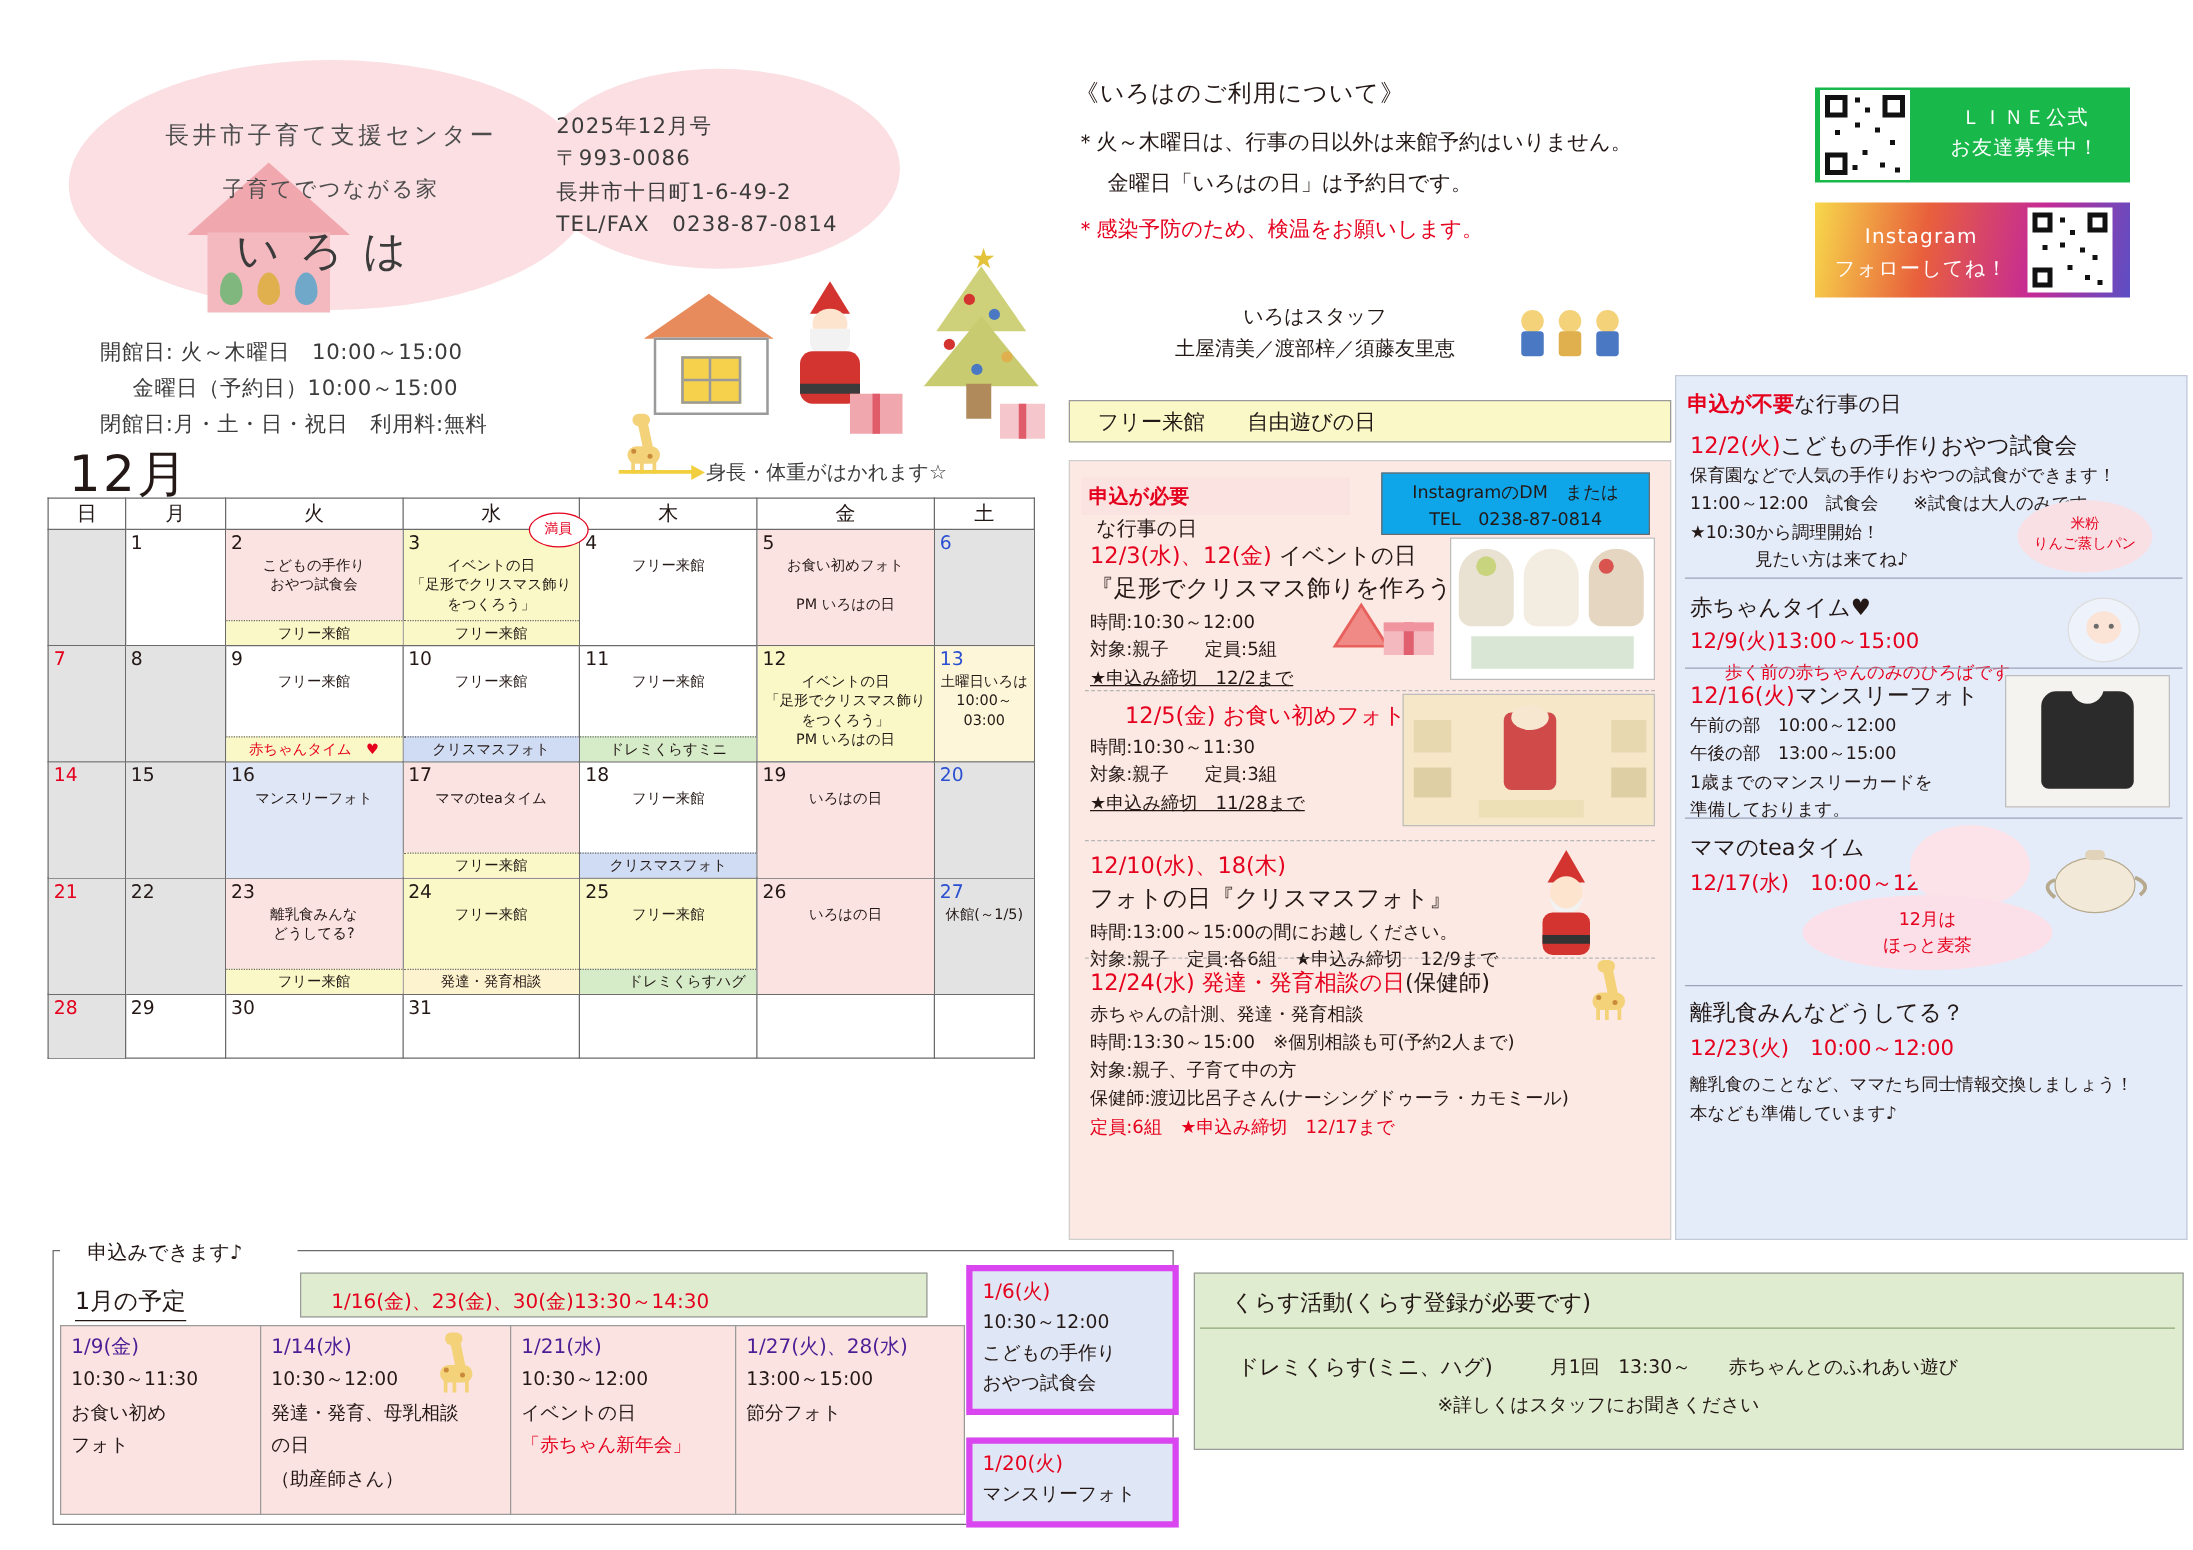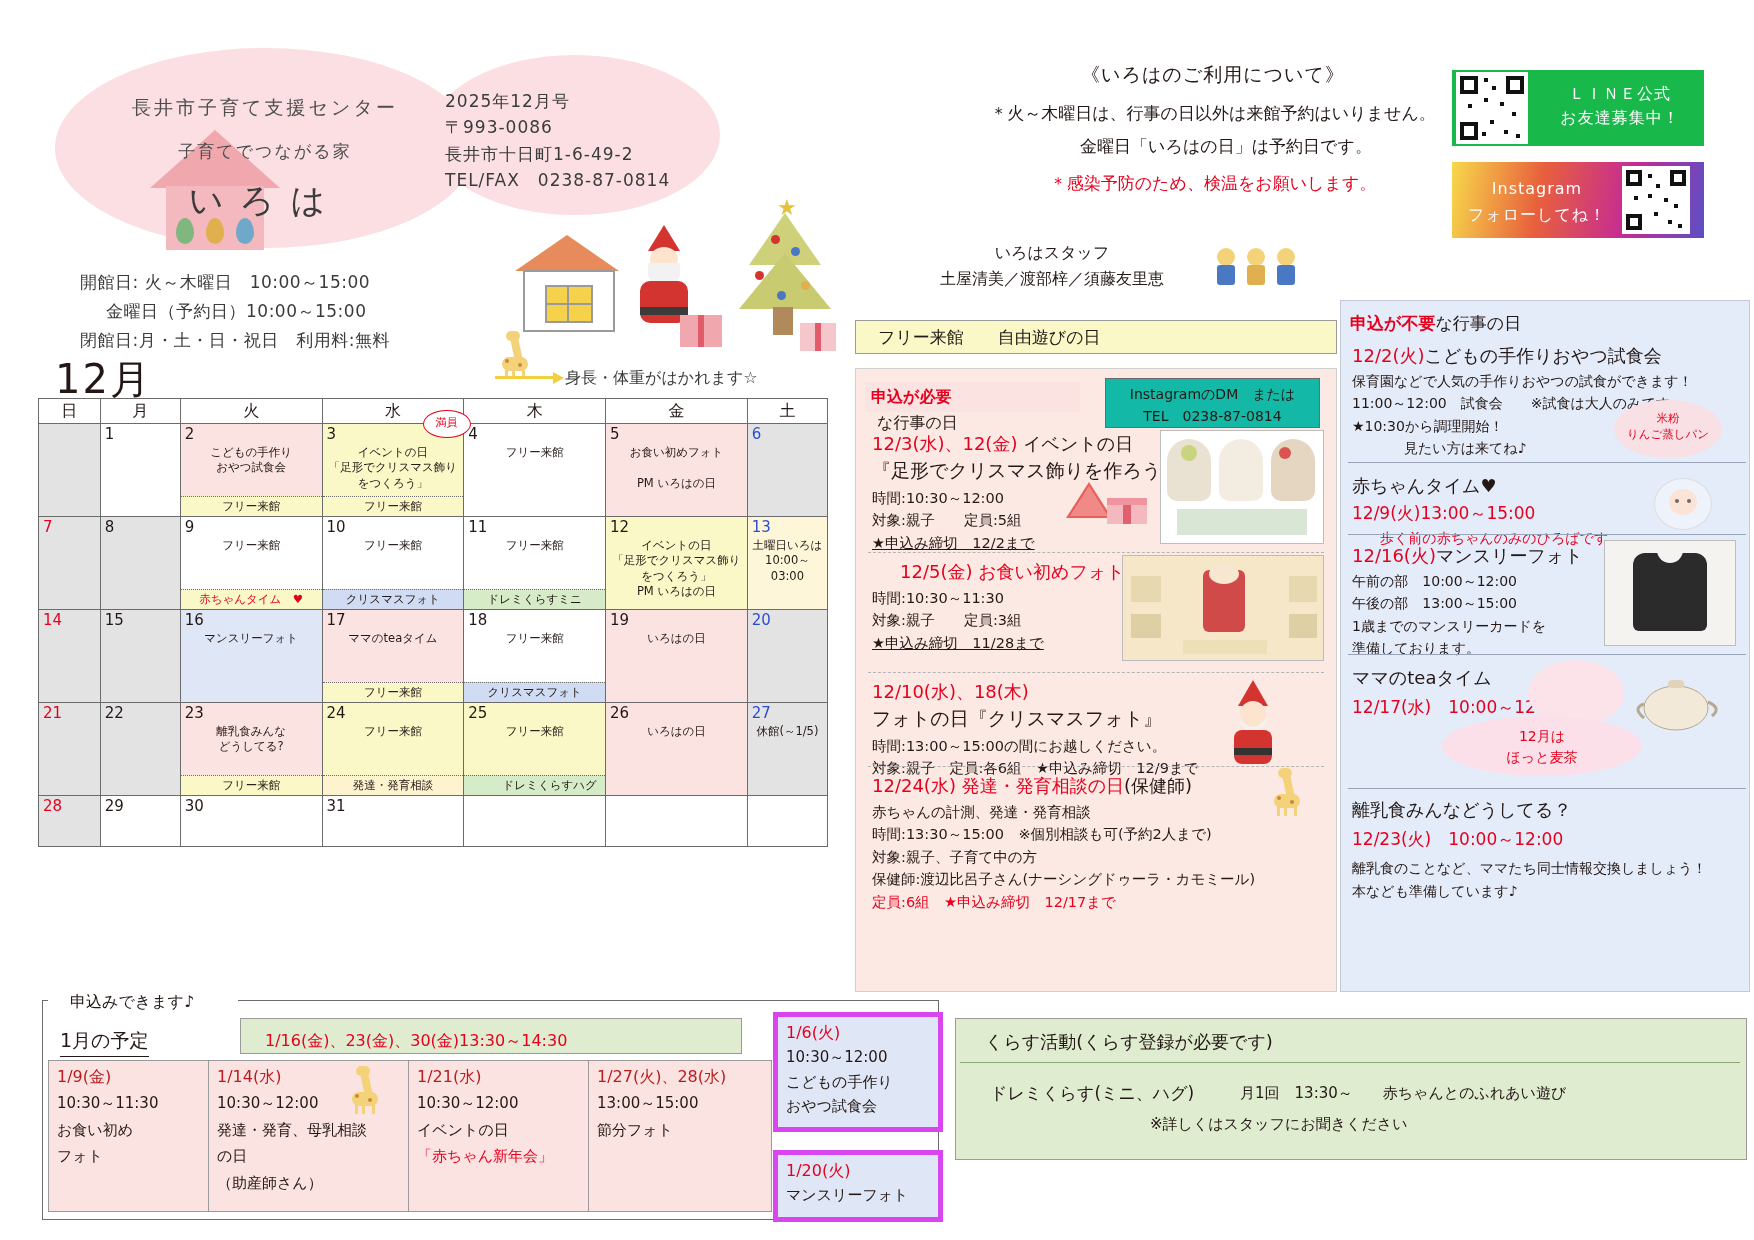--- a/index.html
+++ b/index.html
@@ -78,21 +78,21 @@
   #gift1:after{content:"";position:absolute;left:18px;top:0;width:6px;height:32px;background:#e05c6b;}
   #gift2{position:absolute;left:300px;top:128px;width:36px;height:28px;background:#f5c7cc;}
   #gift2:after{content:"";position:absolute;left:15px;top:0;width:6px;height:28px;background:#e05c6b;}
   #giraffe-art{position:absolute;left:0px;top:140px;}
   #height-note{position:absolute;left:565px;top:368px;font-size:16px;color:#3b3b3b;}
   #arrow{position:absolute;left:495px;top:372px;width:70px;height:10px;}
   #arrow .ln{position:absolute;left:0;top:4px;width:60px;height:3px;background:#f2cf3f;}
   #arrow .hd{position:absolute;left:58px;top:0;width:0;height:0;border-top:6px solid transparent;border-bottom:6px solid transparent;border-left:11px solid #f2cf3f;}
 
   
-  #notice{position:absolute;left:908px;top:62px;width:610px;text-align:center;}
+  #notice{position:absolute;left:860px;top:62px;width:610px;}
   #notice .ttl{font-size:19px;color:#231815;letter-spacing:1px;}
   #notice .l1{margin-top:14px;font-size:17px;color:#231815;}
   #notice .l2{margin-top:10px;margin-left:26px;font-size:17px;color:#231815;}
   #notice .l3{margin-top:14px;font-size:17px;color:#e5001e;}
   #notice .l4{margin-top:6px;margin-left:22px;font-size:17px;color:#e5001e;}
   #staff{position:absolute;left:940px;top:240px;font-size:16px;line-height:1.6;color:#231815;text-align:center;}
   #staff-dolls{position:absolute;left:1210px;top:245px;}
 
   
   #line-box{position:absolute;left:1452px;top:70px;width:252px;height:76px;background:#19b84b;}
@@ -146,21 +146,21 @@
   .giraffe .body{position:absolute;left:2px;top:22px;width:26px;height:14px;border-radius:7px;background:#f3d27a;}
   .giraffe .leg{position:absolute;top:34px;width:3px;height:10px;background:#f3d27a;}
   .giraffe .sp{position:absolute;width:4px;height:4px;border-radius:50%;background:#c98b3a;}
 
   
   #freebox{position:absolute;left:855px;top:320px;width:480px;height:32px;background:#fbf8c8;border:1px solid #9a9a9a;}
   #freebox span{display:block;padding:5px 0 0 22px;font-size:17px;}
   #midcol{position:absolute;left:855px;top:368px;width:480px;height:622px;background:#fde9e3;border:1px solid #cfcfcf;}
   #needbox{position:absolute;left:865px;top:382px;width:215px;height:30px;background:#fbe3e2;}
   #needbox span{display:block;padding:5px 0 0 6px;font-size:16px;}
-  #dmbox{position:absolute;left:1105px;top:378px;width:215px;height:50px;border:1px solid #6b6b6b;background:#14b8a6;font-size:14px;text-align:center;line-height:1.6;padding-top:4px;box-sizing:border-box;}
+  #dmbox{position:absolute;left:1105px;top:378px;width:215px;height:50px;border:1px solid #6b6b6b;background:#0ea5e9;font-size:14px;text-align:center;line-height:1.6;padding-top:4px;box-sizing:border-box;}
   .ev{position:absolute;left:872px;width:452px;}
   .ev .t{font-size:18px;color:#e5001e;}
   .ev .t .blk{color:#231815;}
   .ev .h{font-size:19px;color:#231815;margin-top:2px;}
   .ev .d{font-size:14.5px;color:#231815;line-height:1.55;margin-top:3px;}
   .ev .d .red{color:#e5001e;}
   .dotline{position:absolute;left:868px;width:456px;border-top:1px dashed #b5b5b5;}
   .photo{position:absolute;border:1px solid #bdbdbd;background:#fff;overflow:hidden;}
 
   
@@ -175,21 +175,21 @@
   .blob{position:absolute;border-radius:50%;}
 
   
   #jan{position:absolute;left:42px;top:1000px;width:895px;height:218px;border:1px solid #6b6b6b;background:#fff;}
   #jan-apply{position:absolute;left:48px;top:992px;width:190px;height:26px;background:#fff;font-size:16px;padding-left:22px;box-sizing:border-box;}
   #jan-title{position:absolute;left:60px;top:1028px;font-size:19px;border-bottom:1px solid #231815;padding-bottom:2px;}
   #jan-top{position:absolute;left:240px;top:1018px;width:500px;height:34px;background:#dfeccf;border:1px solid #9a9a9a;}
   #jan-top span{display:block;padding:6px 0 0 12px;font-size:16px;color:#e5001e;}
   #jan-top span .blk{color:#231815;}
   .jcell{position:absolute;border:1px solid #9a9a9a;background:#fbe3e2;}
-  .jcell .jt{font-size:16px;color:#b91c1c;padding:6px 0 0 8px;}
+  .jcell .jt{font-size:16px;color:#4c1d95;padding:6px 0 0 8px;}
   .jcell .jd{font-size:15px;color:#231815;padding:4px 0 0 8px;line-height:1.5;}
   .jbox{position:absolute;border:5px solid #d946ef;background:#dfe6f5;}
   .jbox .jt{font-size:16px;color:#e5001e;padding:6px 0 0 8px;}
   .jbox .jd{font-size:15px;color:#231815;padding:2px 0 0 8px;line-height:1.5;}
 
   
   #kur{position:absolute;left:955px;top:1018px;width:790px;height:140px;background:#dfeccf;border:1px solid #9a9a9a;}
   #kur-ttl{position:absolute;left:985px;top:1030px;font-size:18px;}
   #kur-line{position:absolute;left:960px;top:1062px;width:780px;border-top:1px solid #8fa87a;}
   #kur-b1{position:absolute;left:990px;top:1082px;font-size:17px;}

